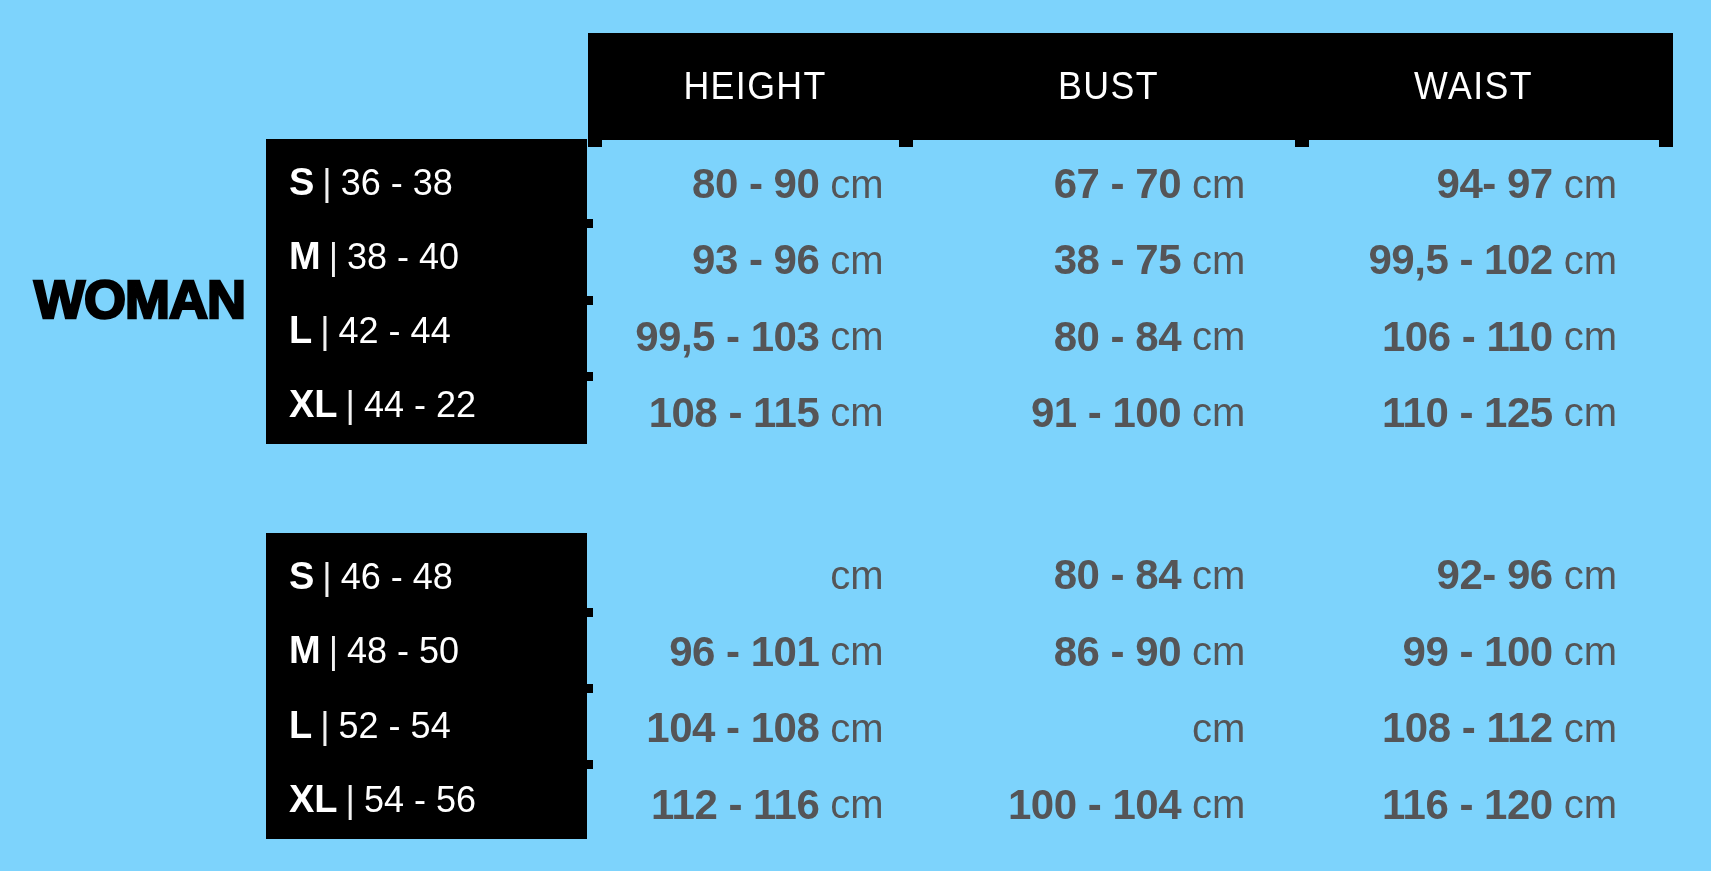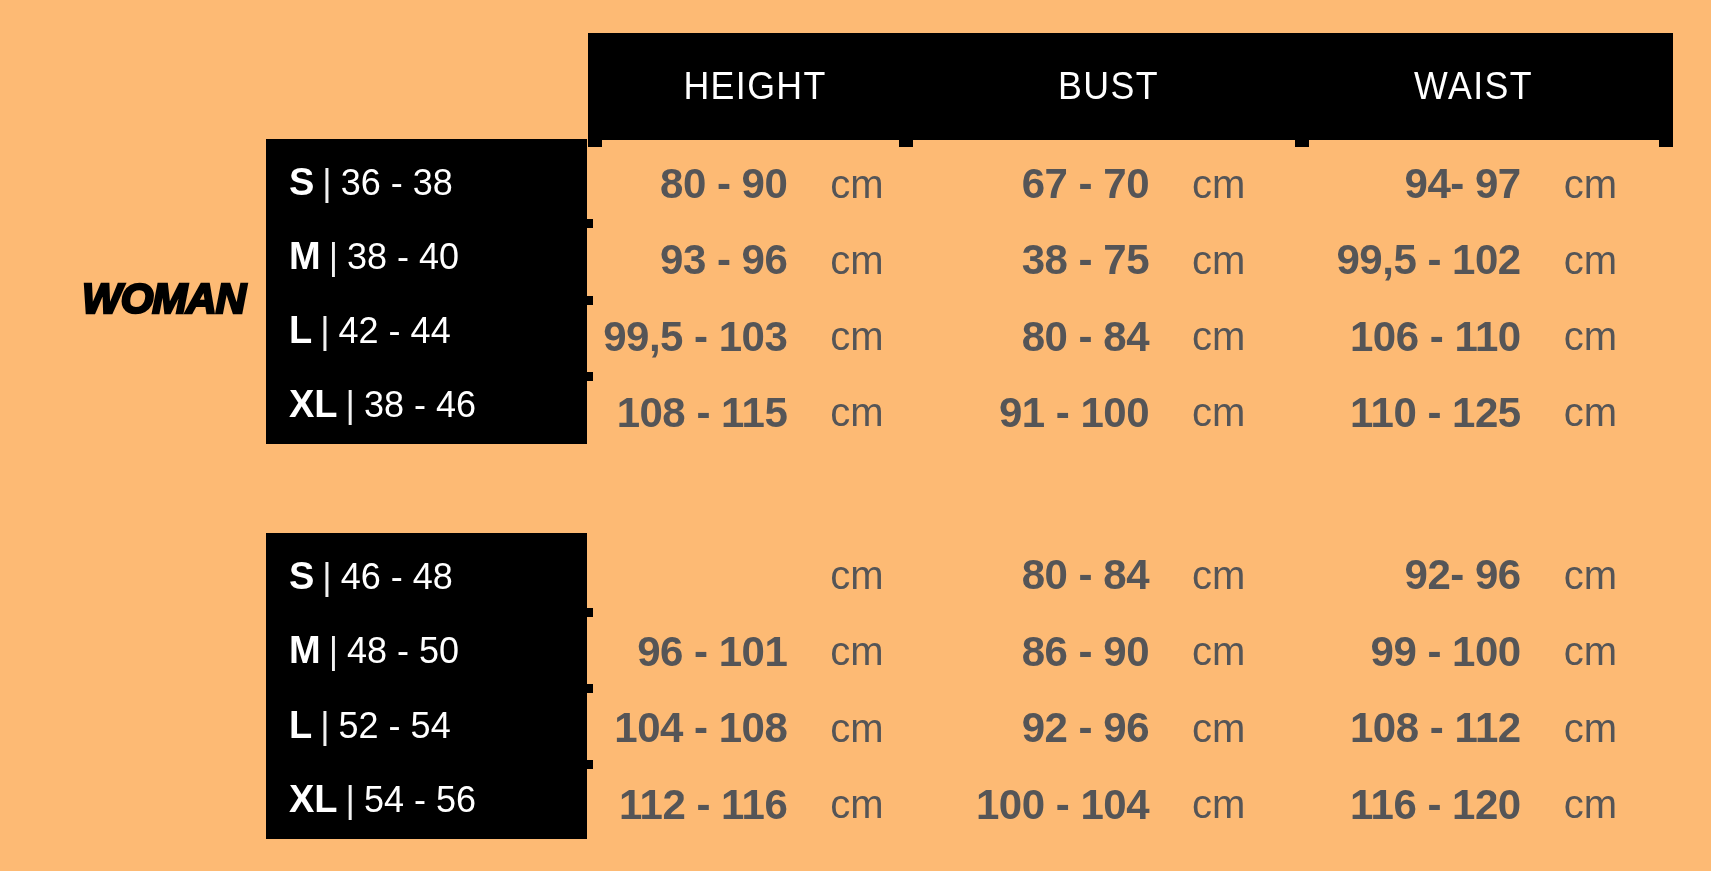--- a/index.html
+++ b/index.html
@@ -1,17 +1,17 @@
 <!DOCTYPE html>
 <html><head>
 <meta charset="utf-8">
 <style>
   html,body{margin:0;padding:0;background:#fff;}
   .canvas{
-    position:relative;width:1711px;height:871px;overflow:hidden;background:#fdba74;
+    position:relative;width:1711px;height:871px;overflow:hidden;background:#7dd3fc;
     font-family:"Liberation Sans","DejaVu Sans",sans-serif;
   }
   
   .header-bar{
     position:absolute;left:588px;top:33px;width:1085px;height:107px;
     background:#000;display:flex;align-items:center;
   }
   .hcol{
     flex:1;text-align:center;color:#fff;font-size:38px;font-weight:400;
     letter-spacing:1.5px;transform:scaleX(.94);
@@ -20,21 +20,21 @@
   .hcol.c2{padding-right:32px;}
   .hcol.c3{padding-right:34px;}
   .bar-tab{position:absolute;top:140px;width:14px;height:7px;background:#000;}
   .bar-tab.t1{left:588px;}
   .bar-tab.t2{left:899px;}
   .bar-tab.t3{left:1295px;}
   .bar-tab.t4{left:1659px;}
   
   .group-label{
     position:absolute;left:0;width:245px;display:flex;align-items:center;justify-content:flex-end;
-    font-size:42px;font-weight:bold;font-style:italic;color:#000;
+    font-size:54px;font-weight:bold;color:#000;
     -webkit-text-stroke:2.5px #000;letter-spacing:-1px;
   }
   .group-label.woman{top:146px;height:305px;}
   .group-label.man{top:533px;height:306px;}
   
   .size-box{
     position:absolute;left:266px;width:321px;background:#000;
     display:flex;flex-direction:column;justify-content:space-around;
     padding:6px 0 2px 0;box-sizing:border-box;
   }
@@ -46,21 +46,21 @@
   .box-notch{position:absolute;left:587px;width:6px;height:9px;background:#000;}
   
   .data-grid{
     position:absolute;left:588px;width:1085px;
     display:grid;grid-template-columns:repeat(3,1fr);
   }
   .data-grid.woman-grid{top:146px;grid-auto-rows:76.25px;}
   .data-grid.man-grid{top:537px;grid-auto-rows:76.5px;}
   .cell{
     display:flex;align-items:center;justify-content:flex-end;
-    color:#555557;white-space:nowrap;gap:32px;
+    color:#555557;white-space:nowrap;
   }
   .cell:nth-child(3n+1){padding-right:66px;}
   .cell:nth-child(3n+2){padding-right:66px;}
   .cell:nth-child(3n){padding-right:56px;align-items:center;}
   .cell b{font-size:42px;font-weight:bold;letter-spacing:-.5px;}
   .cell .unit{font-size:40px;font-weight:400;margin-left:11px;}
 </style>
 </head>
 <body>
 
@@ -75,21 +75,21 @@
   <div class="bar-tab t2"></div>
   <div class="bar-tab t3"></div>
   <div class="bar-tab t4"></div>
 
   <div class="group-label woman">WOMAN</div>
 
   <div class="size-box woman-box" id="woman-sizes">
       <div class="size-row"><span class="sz">S</span><span class="sep">|</span><span class="rng">36 - 38</span></div>
       <div class="size-row"><span class="sz">M</span><span class="sep">|</span><span class="rng">38 - 40</span></div>
       <div class="size-row"><span class="sz">L</span><span class="sep">|</span><span class="rng">42 - 44</span></div>
-      <div class="size-row"><span class="sz">XL</span><span class="sep">|</span><span class="rng">38 - 46</span></div>
+      <div class="size-row"><span class="sz">XL</span><span class="sep">|</span><span class="rng">44 - 22</span></div>
     </div>
   <div class="size-box man-box" id="man-sizes">
       <div class="size-row"><span class="sz">S</span><span class="sep">|</span><span class="rng">46 - 48</span></div>
       <div class="size-row"><span class="sz">M</span><span class="sep">|</span><span class="rng">48 - 50</span></div>
       <div class="size-row"><span class="sz">L</span><span class="sep">|</span><span class="rng">52 - 54</span></div>
       <div class="size-row"><span class="sz">XL</span><span class="sep">|</span><span class="rng">54 - 56</span></div>
     </div>
 
   <div class="box-notch" style="top:219px"></div>
   <div class="box-notch" style="top:296px"></div>
@@ -170,21 +170,20 @@
       </div>
       <div class="cell">
         <b>99 - 100</b>
         <span class="unit">cm</span>
       </div>
       <div class="cell">
         <b>104 - 108</b>
         <span class="unit">cm</span>
       </div>
       <div class="cell">
-        <b>92 - 96</b>
         <span class="unit">cm</span>
       </div>
       <div class="cell">
         <b>108 - 112</b>
         <span class="unit">cm</span>
       </div>
       <div class="cell">
         <b>112 - 116</b>
         <span class="unit">cm</span>
       </div>

